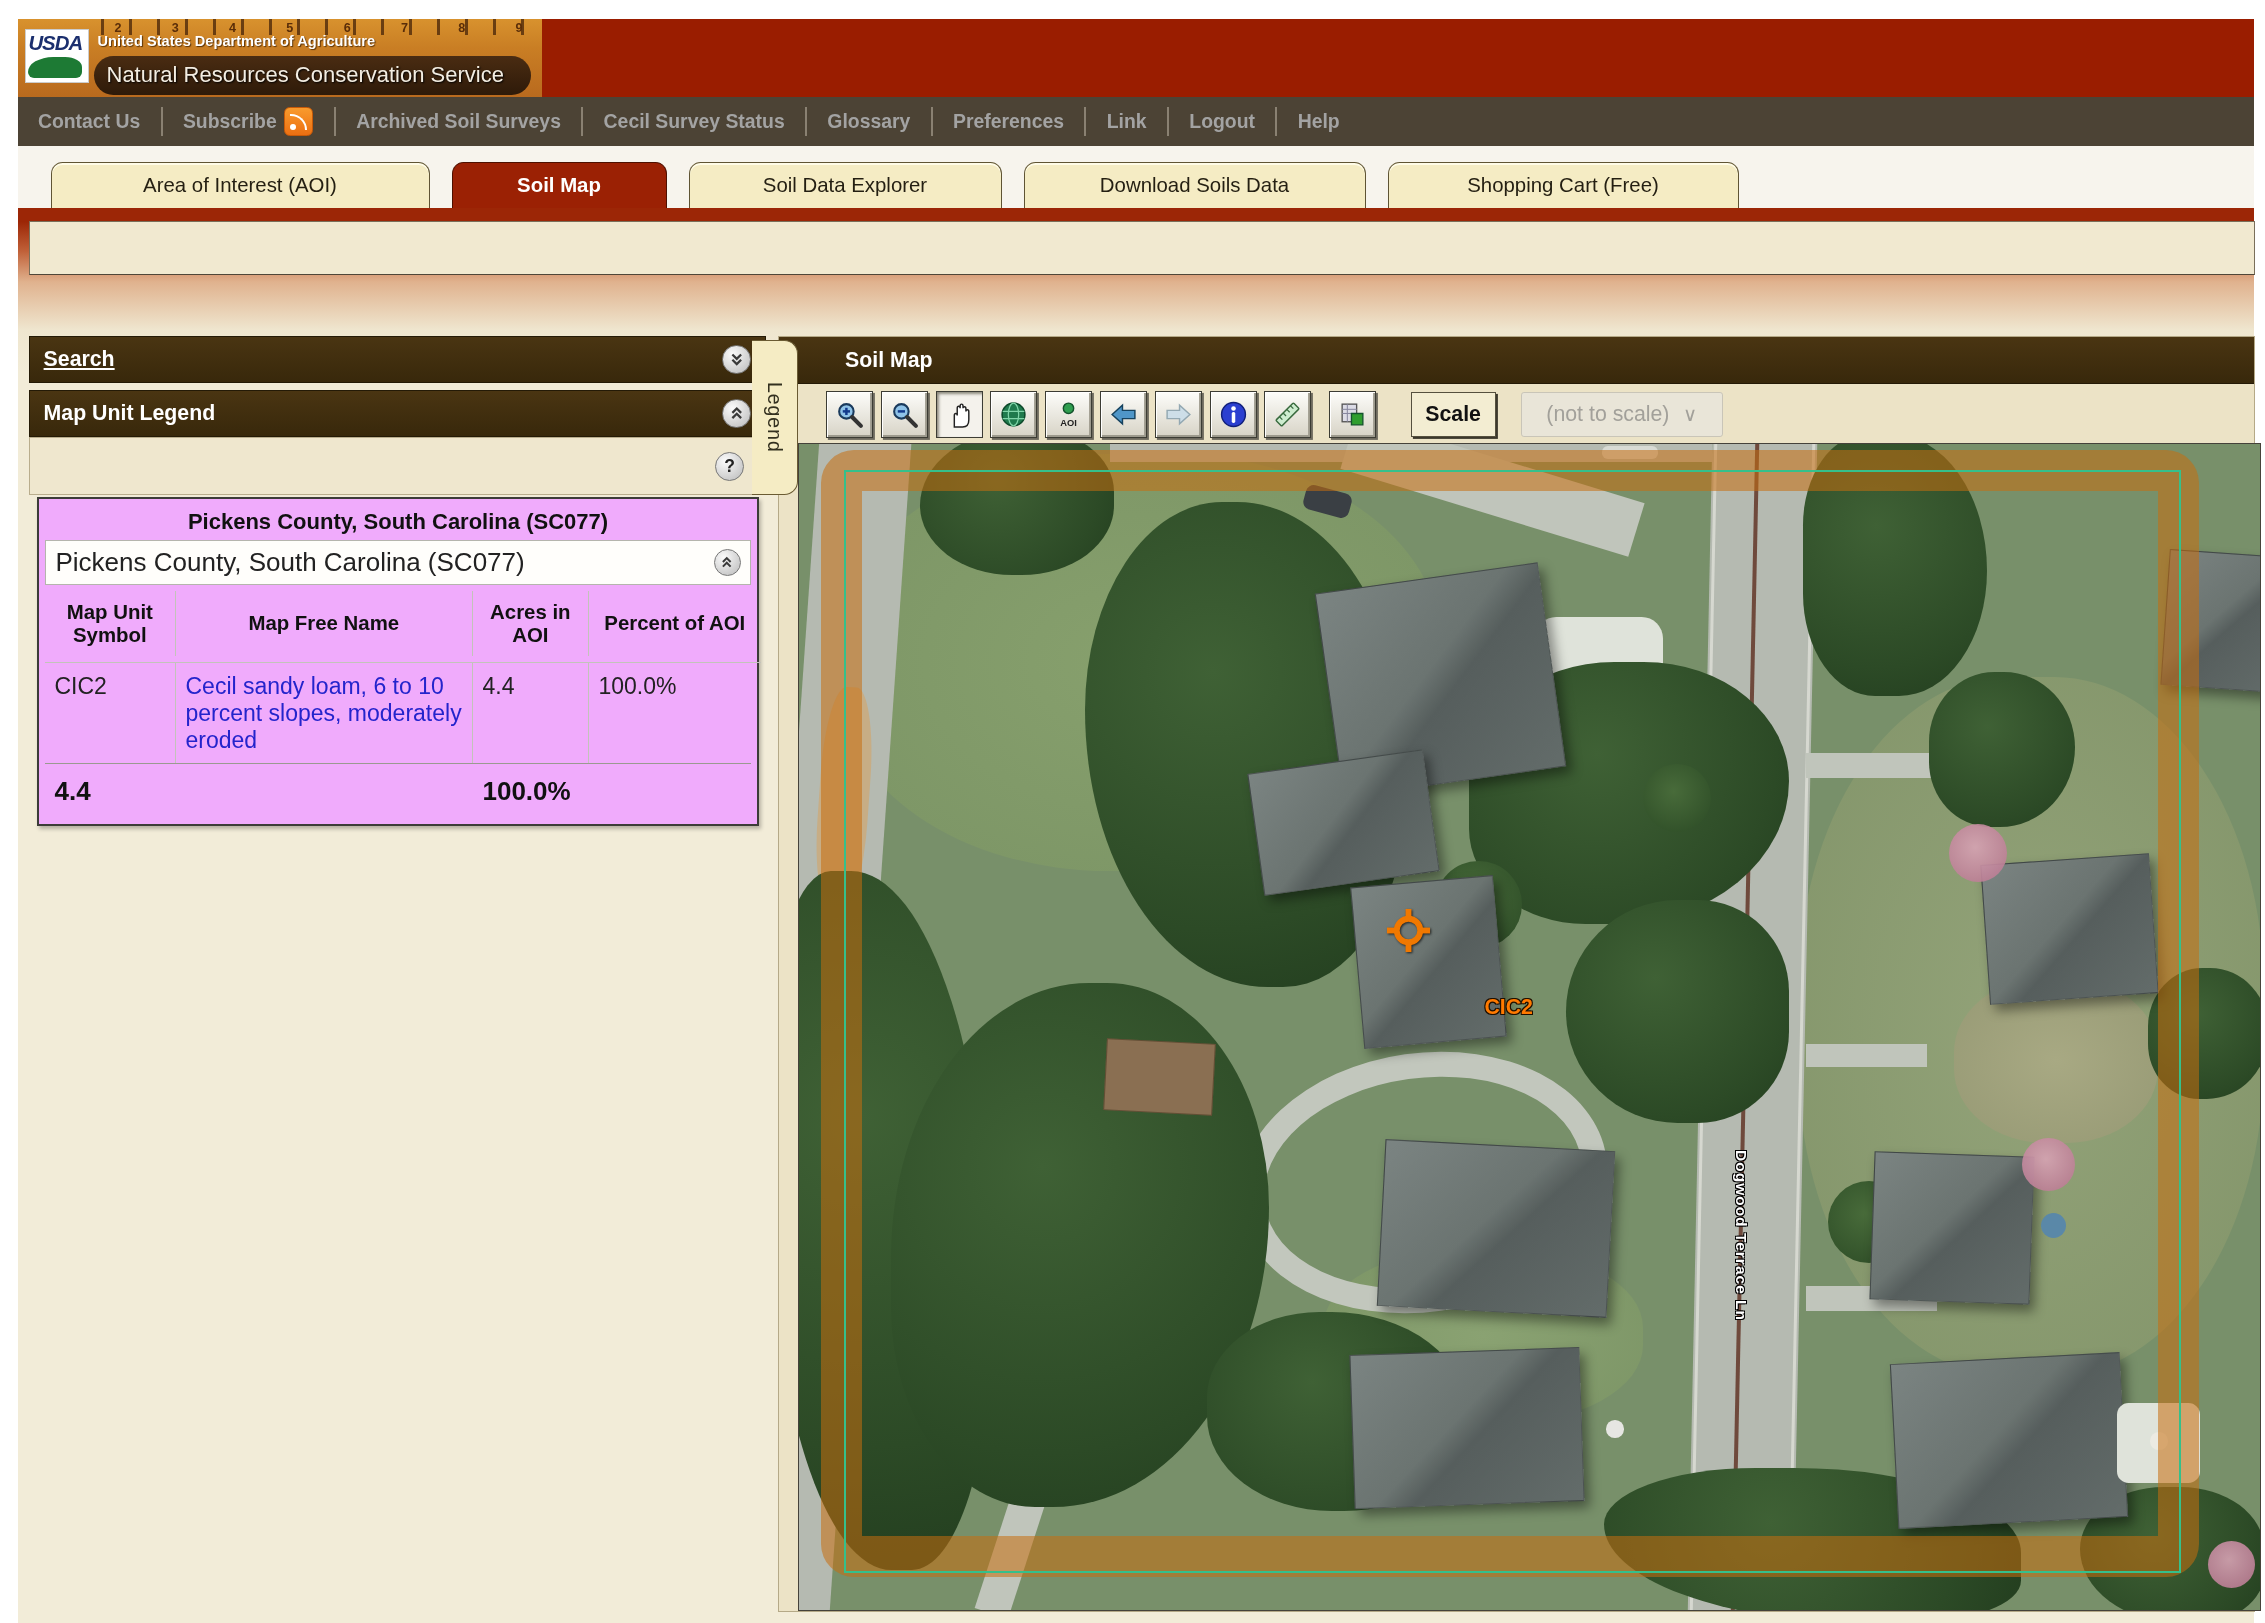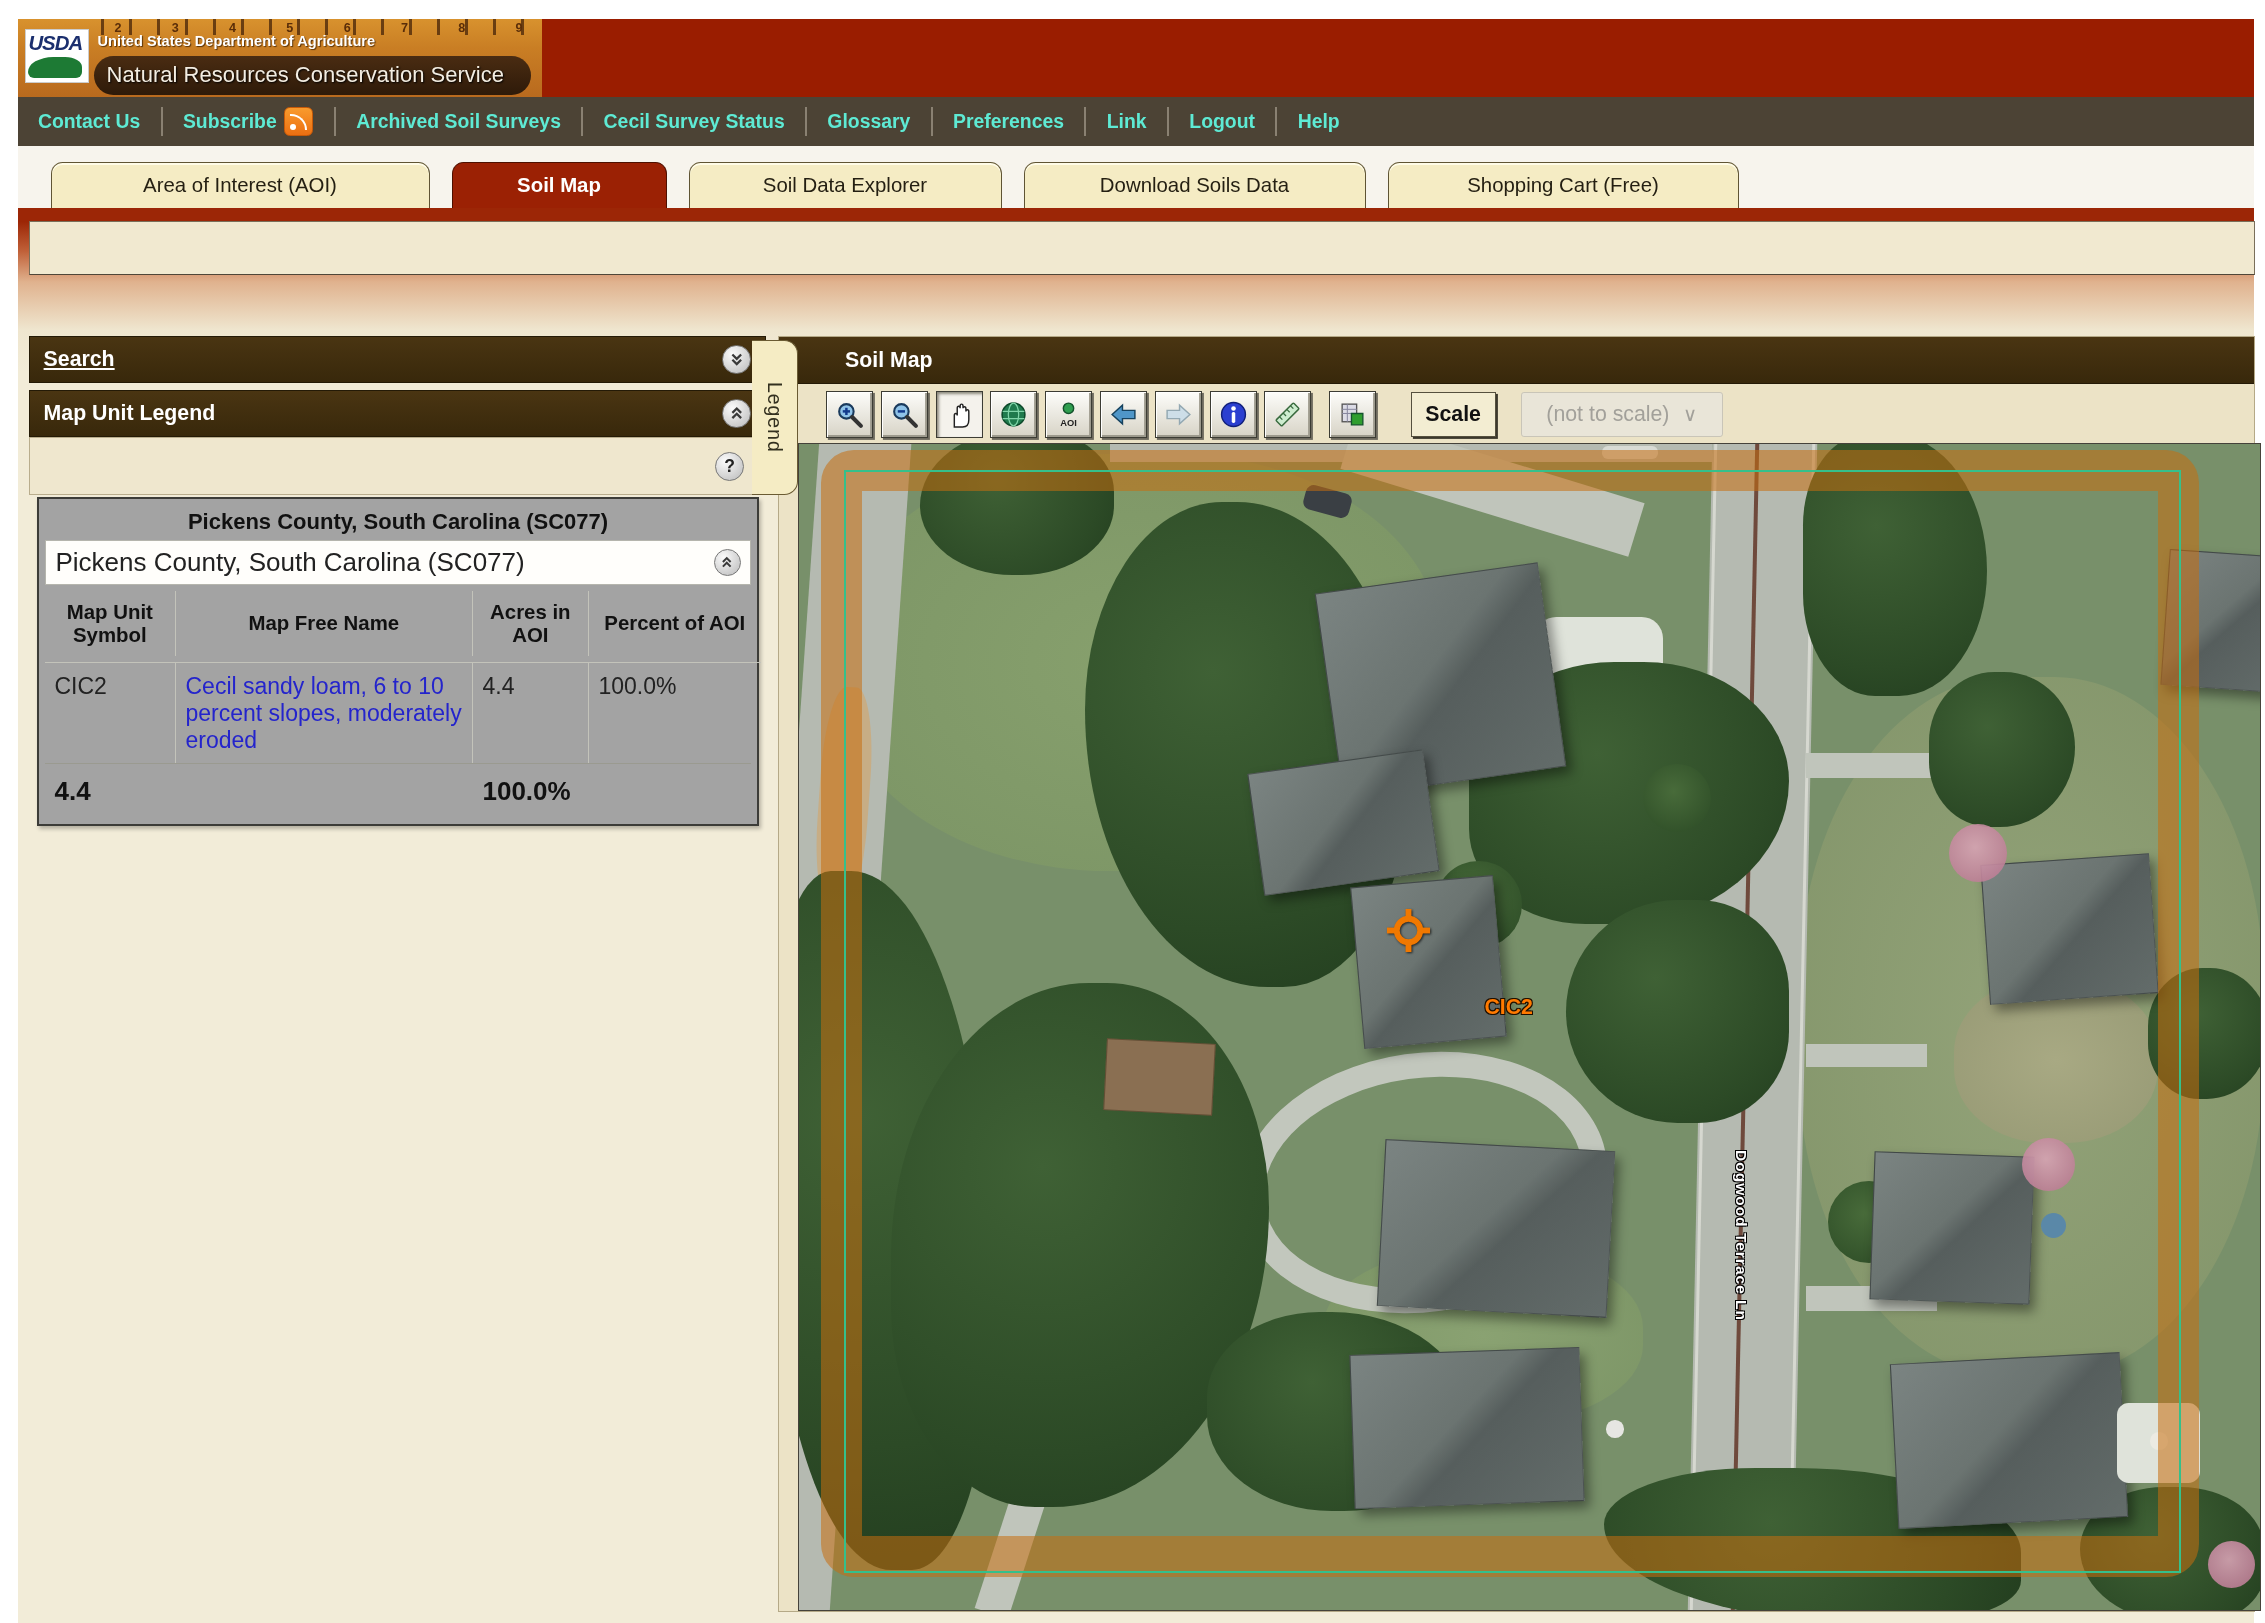--- a/index.html
+++ b/index.html
@@ -20,21 +20,21 @@
   .usda-logo{left:7px;top:9.7px;width:62px;height:52px;background:#fff;border:1px solid #ccc;}
   .usda-word{position:absolute;left:2.9px;top:1.9px;color:#1b2f6e;font-weight:bold;font-style:italic;font-size:20.4px;letter-spacing:-1px;}
   .usda-swoosh{position:absolute;left:2.9px;bottom:3.9px;width:54px;height:21.3px;background:#1d7a34;border-radius:60% 40% 7.8px 7.8px / 90% 60% 7.8px 7.8px;}
   .dept-line1{left:80px;top:13.6px;color:#fff;font-size:14.6px;font-weight:bold;text-shadow:1px 1px 1px rgba(60,30,0,.8);}
   .soil-core{left:76px;top:37px;width:437px;height:39px;background:linear-gradient(to bottom,#4a2c12,#2e1a09);border-radius:19.4px;}
   .dept-line2{left:89px;top:43px;color:#f3ede2;font-size:22px;text-shadow:1px 1px 1.9px #000;}
 
   
   .navbar{left:17.5px;top:97px;width:2236px;height:49px;background:#4c4335;
     display:flex;align-items:center;border-bottom:1.9px solid #2d271e;}
-  .nav-item{color:#5eead4;font-size:19.4px;font-weight:bold;padding:0 20.4px;cursor:pointer;display:flex;align-items:center;gap:7.8px;}
+  .nav-item{color:#a3a3a3;font-size:19.4px;font-weight:bold;padding:0 20.4px;cursor:pointer;display:flex;align-items:center;gap:7.8px;}
   .nav-sep{width:1.9px;height:29px;background:#8a8172;}
   .rss{width:27px;height:27px;border-radius:5.8px;position:relative;
     background:linear-gradient(to bottom,#f99b2d,#ec6f12);border:1px solid #c85a08;}
   .rss::before{content:"";position:absolute;left:4.9px;bottom:4.9px;width:5.8px;height:5.8px;border-radius:50%;background:#fff;}
   .rss::after{content:"";position:absolute;left:4.9px;bottom:4.9px;width:14.6px;height:14.6px;
     border:2.9px solid #fff;border-left:none;border-bottom:none;border-radius:0 100% 0 0;}
 
   
   .tabsbar{left:17.5px;top:146px;width:2236px;height:62px;background:#f7f4ed;}
   .tab{position:absolute;bottom:0;height:45px;background:#f5ecc4;border:1.9px solid #5f5434;border-bottom:none;
@@ -53,21 +53,21 @@
     font-size:21.3px;font-weight:bold;display:flex;align-items:center;padding:0 13.6px;
     border:1px solid #241a06;cursor:pointer;}
   .panel-hdr .spacer{flex:1;}
   .chev-btn{width:27px;height:27px;border-radius:50%;border:1px solid #777;
     background:radial-gradient(circle at 35% 30%,#fbfbfb,#b9b9b9);display:flex;align-items:center;justify-content:center;cursor:pointer;}
   .chev-btn svg{display:block;}
 
   .legend-body{background:#efe7ce;border:1px solid #b9ad8d;display:flex;justify-content:flex-end;align-items:center;padding:0 23px;}
 
   
-  .mu-table{background:#a3a3a3;border:2.9px solid #3c3c38;box-shadow:1.9px 2.9px 3.9px rgba(0,0,0,.25);}
+  .mu-table{background:#f0abfc;border:2.9px solid #3c3c38;box-shadow:1.9px 2.9px 3.9px rgba(0,0,0,.25);}
   .mu-title{font-size:22px;font-weight:bold;text-align:center;padding:9.7px 0 5.8px 0;color:#111;}
   .mu-group{margin:0 5.8px;border:1px solid #b5b5ad;display:flex;align-items:center;
     font-size:26px;color:#222;padding:5.8px 9.7px;background:#fffefb;}
   .mu-grid{display:grid;grid-template-columns:131px 297px 116px 172px;margin:5.8px 5.8px 0 5.8px;}
   .mu-grid .cell{border-right:1px solid #c3c3ba;padding:9.7px;}
   .mu-grid .cell:last-child{border-right:none;}
   .mu-head{font-weight:bold;font-size:20.4px;text-align:center;display:flex;align-items:center;justify-content:center;color:#111;}
   .mu-data{font-size:23px;color:#222;border-top:1px solid #c3c3ba;}
   .mu-link{color:#2424cc;cursor:pointer;}
   .num{text-align:left;}

